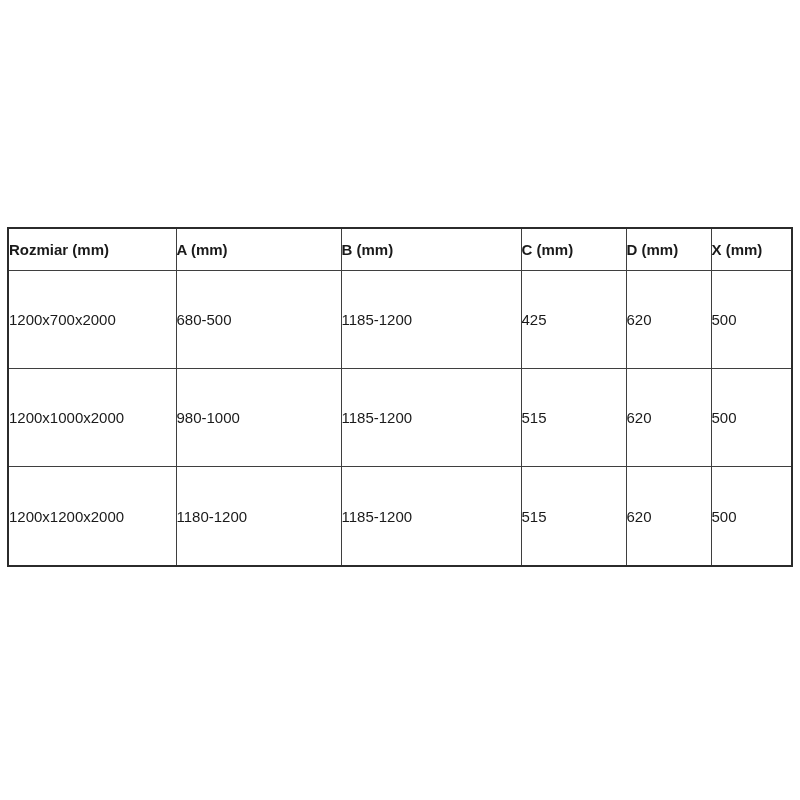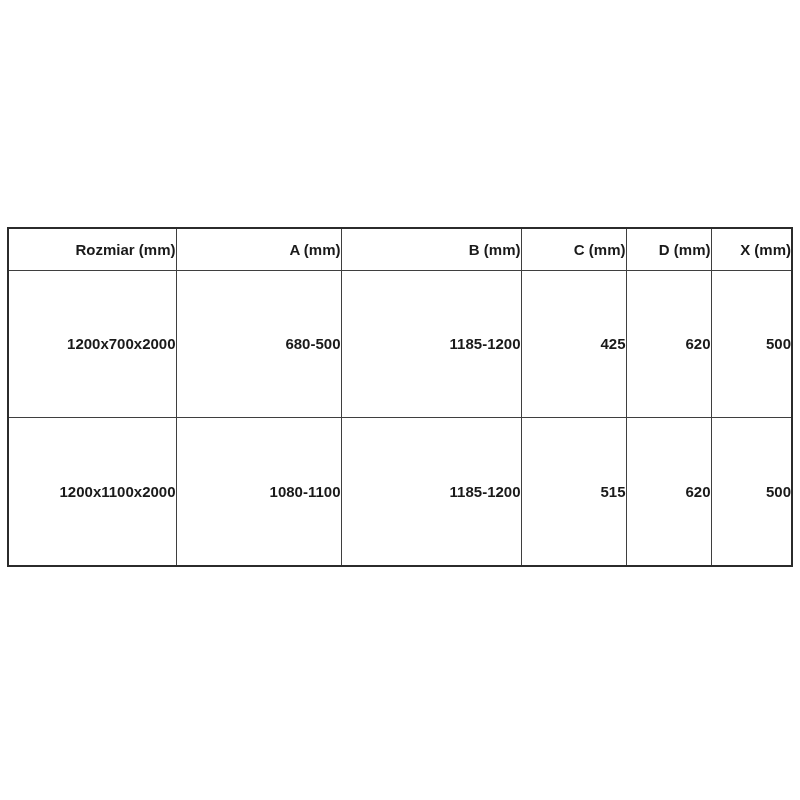--- a/index.html
+++ b/index.html
@@ -24,35 +24,35 @@
     width: 784px;
     height: 340px;
     border-collapse: collapse;
     table-layout: fixed;
     border: 2.5px solid #2b2b2b;
     background: #ffffff;
   }
   table.spec-table th,
   table.spec-table td {
     border: 1.6px solid #3f3f3f;
-    text-align: right;
+    text-align: left;
     vertical-align: middle;
     padding: 0;
     color: #1a1a1a;
     font-size: 15px;
     white-space: nowrap;
     overflow: hidden;
     background: #ffffff;
   }
   table.spec-table th {
     font-weight: 700;
     height: 41px;
   }
   table.spec-table td {
-    font-weight: 700;
+    font-weight: 400;
     height: 37px;
   }
   col.c-rozmiar { width: 168px; }
   col.c-a { width: 165px; }
   col.c-b { width: 180px; }
   col.c-c { width: 105px; }
   col.c-d { width: 85px; }
   col.c-x { width: 81px; }
 </style>
 </head>
@@ -81,22 +81,30 @@
     <tbody>
       <tr>
         <td>1200x700x2000</td>
         <td>680-500</td>
         <td>1185-1200</td>
         <td>425</td>
         <td>620</td>
         <td>500</td>
       </tr>
       <tr>
-        <td>1200x1100x2000</td>
-        <td>1080-1100</td>
+        <td>1200x1000x2000</td>
+        <td>980-1000</td>
+        <td>1185-1200</td>
+        <td>515</td>
+        <td>620</td>
+        <td>500</td>
+      </tr>
+      <tr>
+        <td>1200x1200x2000</td>
+        <td>1180-1200</td>
         <td>1185-1200</td>
         <td>515</td>
         <td>620</td>
         <td>500</td>
       </tr>
     </tbody>
   </table>
 </div>
 
 </body></html>

